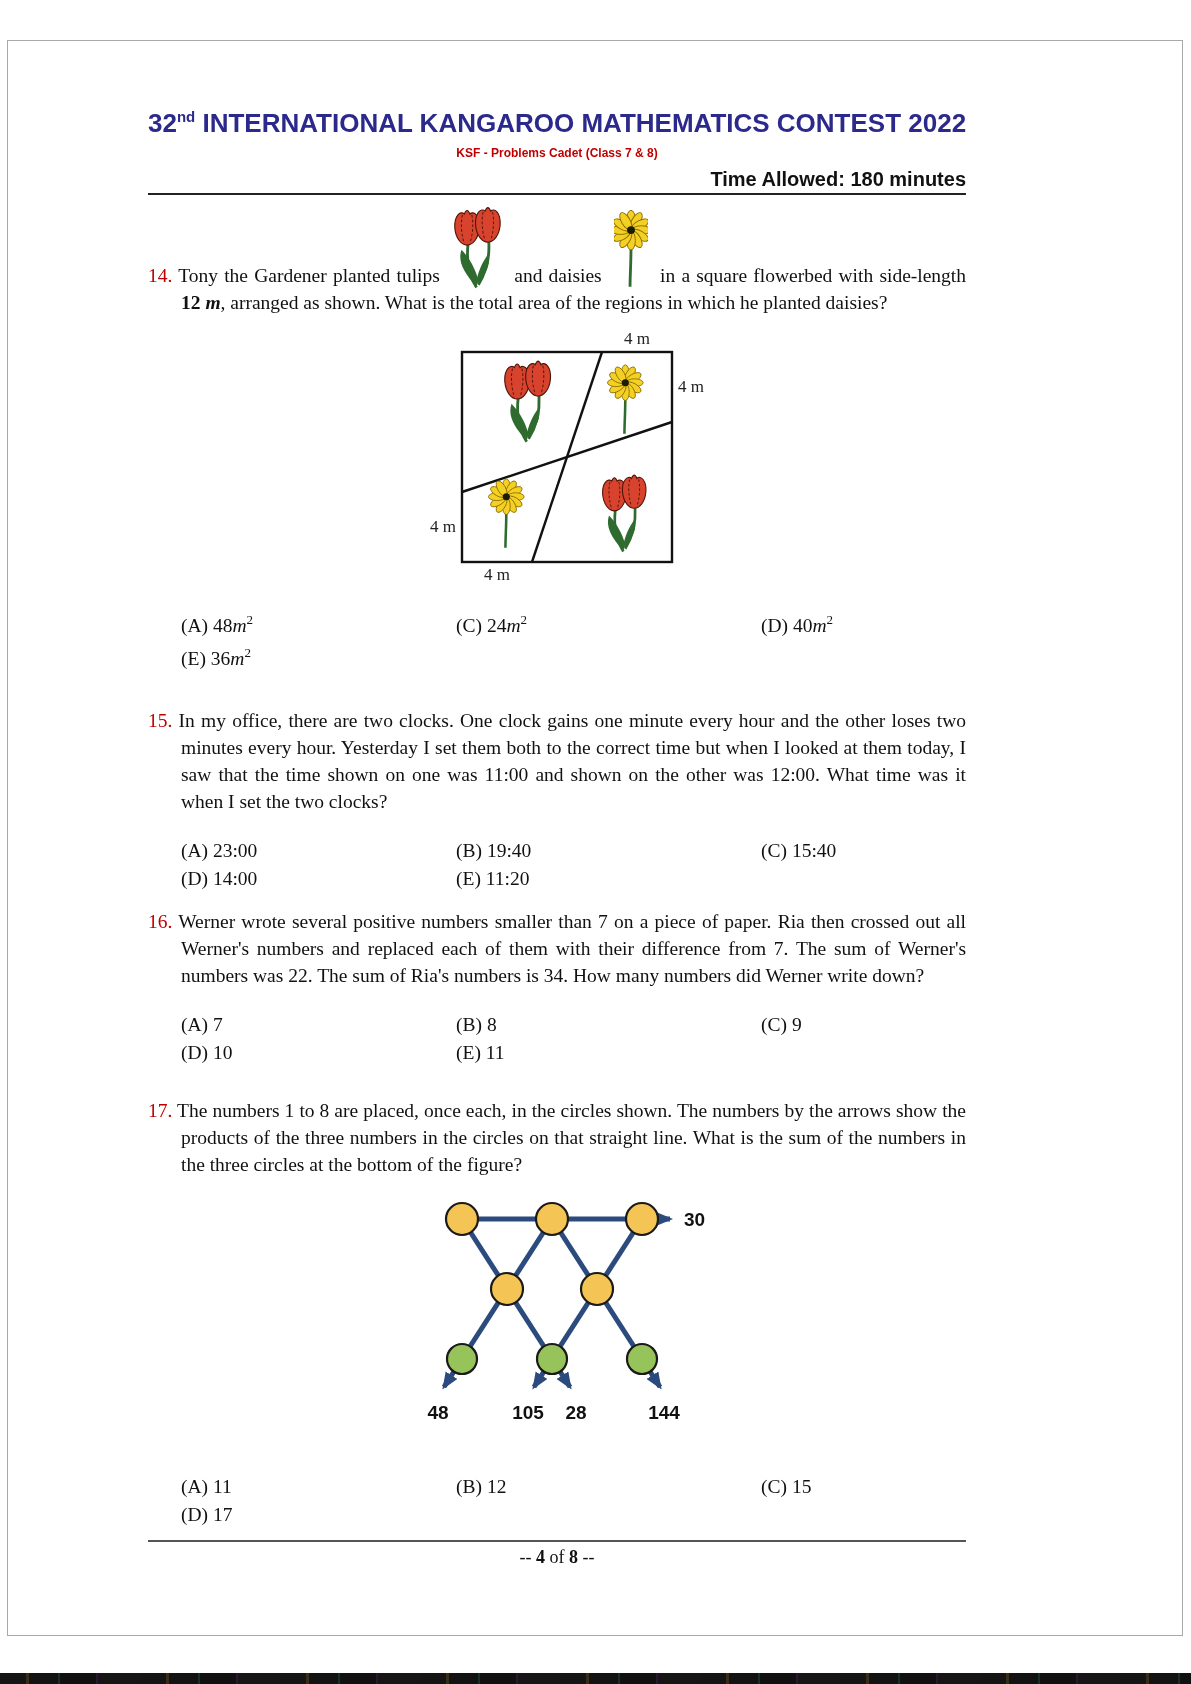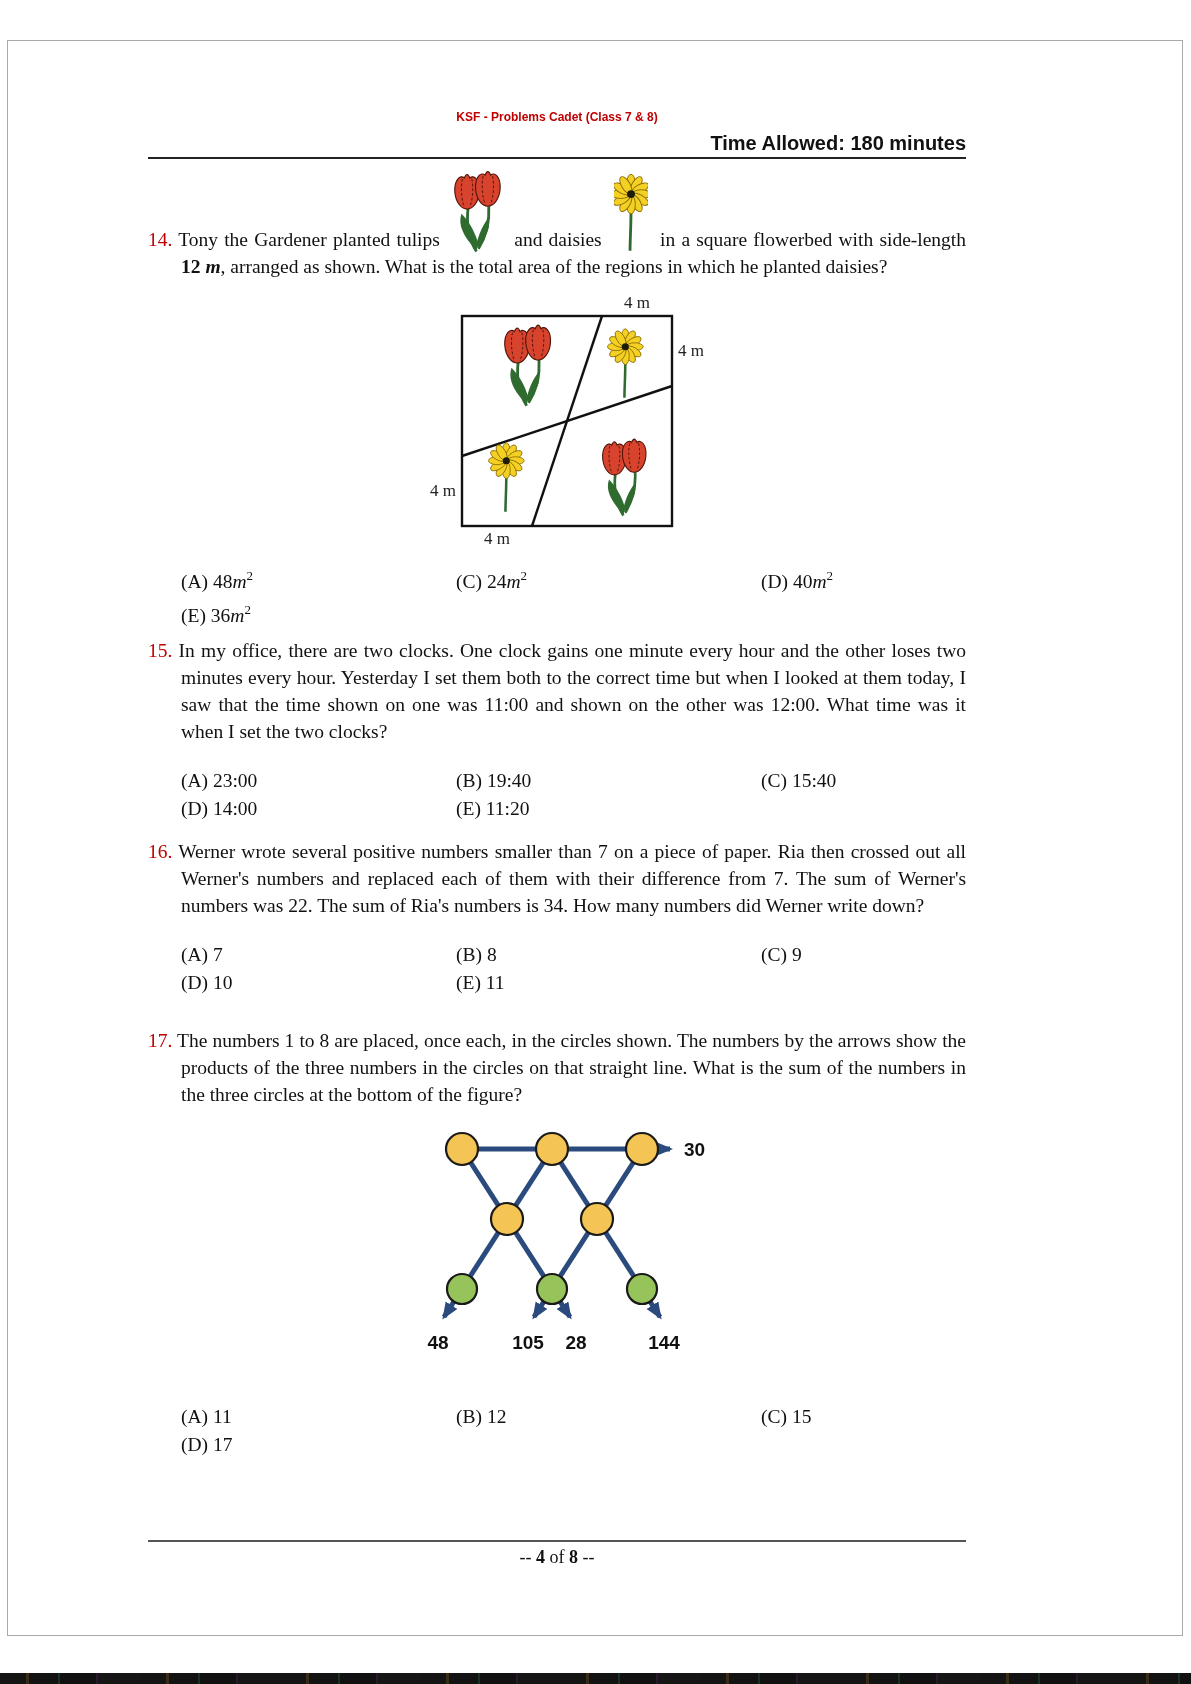--- a/index.html
+++ b/index.html
@@ -27,29 +27,29 @@
     font-family:"Liberation Sans", sans-serif;font-weight:bold;
     font-size:20px;line-height:22px;color:#111;text-align:right;margin-top:2px;
   }
   .header-rule{border:none;border-top:2.5px solid #222;margin:3px 0 0 0;}
   .q{
     font-size:19.5px;line-height:27px;text-align:justify;
     padding-left:33px;text-indent:-33px;margin:0;
   }
   .qnum{color:#c00000;}
   .q14{margin-top:10px;}
-  .q15{margin-top:8px;}
+  .q15{margin-top:34px;}
   .q16{margin-top:15px;}
   .q17{margin-top:30px;}
   .inline-flower{display:inline-block;vertical-align:bottom;margin:0 6px;}
   .figure-wrap{text-align:center;margin-top:6px;}
   .figure17-wrap{text-align:center;margin-top:16px;}
   .options{
     display:grid;grid-template-columns:275px 305px 1fr;
-    font-size:19.5px;line-height:28px;padding-left:33px;margin-top:0;
+    font-size:19.5px;line-height:28px;padding-left:33px;margin-top:8px;
   }
   .options.mt-lg{margin-top:40px;}
   .options.mt-md{margin-top:22px;}
   .opt i{font-style:italic;}
   .opt sup{font-size:13px;}
   .footer{
     position:absolute;left:148px;top:1540px;width:818px;text-align:center;
   }
   .footer-rule{border:none;border-top:2px solid #555;margin:0 0 4px 0;}
   .footer-text{font-size:18px;line-height:22px;color:#111;}
@@ -102,20 +102,21 @@
     <marker id="navy-arrow" markerUnits="userSpaceOnUse" markerWidth="20" markerHeight="16" refX="14" refY="7" orient="auto">
       <path d="M0,0 L17,7 L0,14 Z" fill="#2b4a7d"></path>
     </marker>
   </defs>
 </svg>
 
 <div class="page-border"></div>
 
 <div class="content">
 
+  <div class="title"><span>32</span><sup>nd</sup><span> INTERNATIONAL KANGAROO MATHEMATICS CONTEST 2022</span></div>
   <div class="subtitle">KSF - Problems Cadet (Class 7 &amp; 8)</div>
   <div class="time-allowed">Time Allowed: 180 minutes</div>
   <hr class="header-rule">
 
   <p class="q q14">
     <span class="qnum">14.</span>
     <span>Tony the Gardener planted tulips</span>
     <svg class="inline-flower" width="50" height="84" viewBox="0 0 53 86">
         <use href="#tulip-pair"></use>
       </svg>

